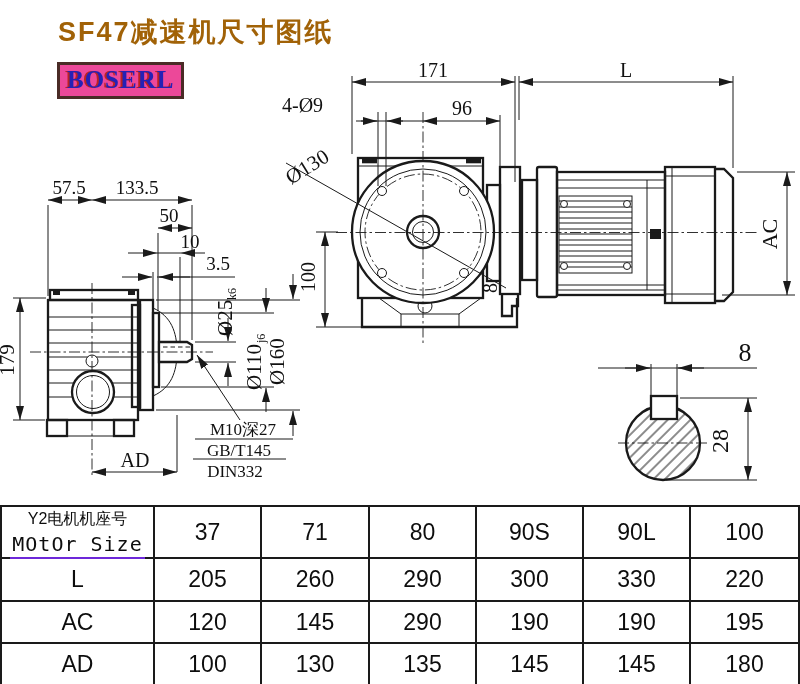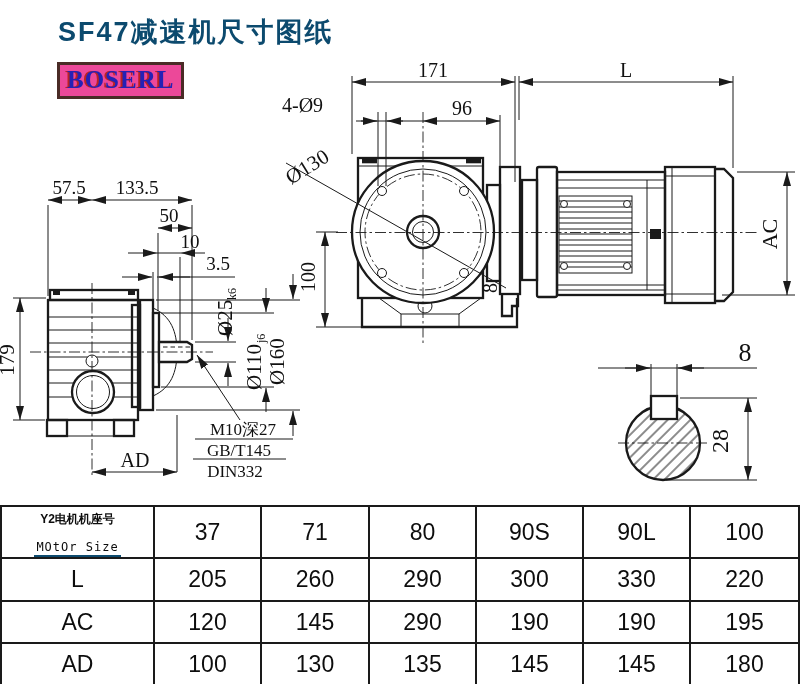--- a/index.html
+++ b/index.html
@@ -1,20 +1,20 @@
 <!DOCTYPE html>
 <html><head>
 <meta charset="utf-8">
 <style>
   html,body{margin:0;padding:0;background:#fff;}
   #page{position:relative;width:800px;height:684px;background:#ffffff;overflow:hidden;
         font-family:"Liberation Sans",sans-serif;color:#111;}
   
   #title{position:absolute;left:58px;top:14px;font-size:27px;font-weight:bold;
-         letter-spacing:2px;color:#0c4a6e;font-family:"Liberation Sans",sans-serif;}
+         letter-spacing:2px;color:#a16207;font-family:"Liberation Sans",sans-serif;}
   #logo{position:absolute;left:57px;top:62px;border:3px solid #4a2b26;background:#ec4899;
         padding:1px 7px 2px 7px;}
   #logo span{font-family:"Liberation Serif",serif;font-weight:bold;font-size:25px;
         color:#2521b5;text-shadow:-2px 0 0 #bb2222;letter-spacing:1px;}
   
   svg{position:absolute;left:0;top:0;}
   .ln{stroke:#1a1a1a;stroke-width:1;fill:none;}
   .tk{stroke:#1a1a1a;stroke-width:2.3;fill:none;}
   .wf{fill:#fff;}
   .bk{fill:#1a1a1a;stroke:none;}
@@ -23,23 +23,23 @@
   text{fill:#111;font-family:"Liberation Serif",serif;}
   .f12{font-size:12px;} .f17{font-size:17px;} .f19{font-size:19px;}
   .f20{font-size:20px;} .f21{font-size:21px;} .f22{font-size:22px;}
   .f24{font-size:24px;} .f26{font-size:26px;}
   .mid{text-anchor:middle;}
   
   #size-table{position:absolute;left:0;top:505px;width:800px;height:179px;}
   #size-table table{border-collapse:collapse;width:100%;height:100%;table-layout:fixed;}
   #size-table td{border:2px solid #1a1a1a;text-align:center;vertical-align:middle;
       font-size:23px;color:#0d0d0d;padding:0;}
-  .hcn{font-size:12px;font-weight:700;line-height:22px;}
-  .hen{font-family:"DejaVu Sans Mono",monospace;font-size:12px;letter-spacing:1px;
-       border-bottom:2px solid #0c4a6e;padding:0 2px 1px 2px;}
+  .hcn{font-size:16px;font-weight:400;line-height:22px;}
+  .hen{font-family:"DejaVu Sans Mono",monospace;font-size:20px;letter-spacing:1px;
+       border-bottom:2px solid #6d28d9;padding:0 2px 1px 2px;}
 </style>
 </head>
 <body>
 
 <div id="page">
 
   <div id="title">SF47减速机尺寸图纸</div>
   <div id="logo">
     <span>BOSERL</span>
   </div>

